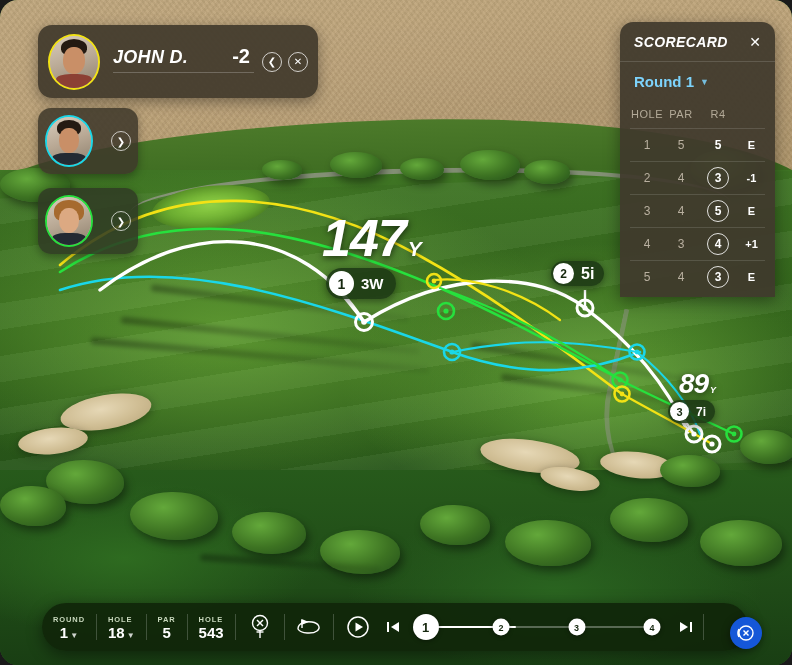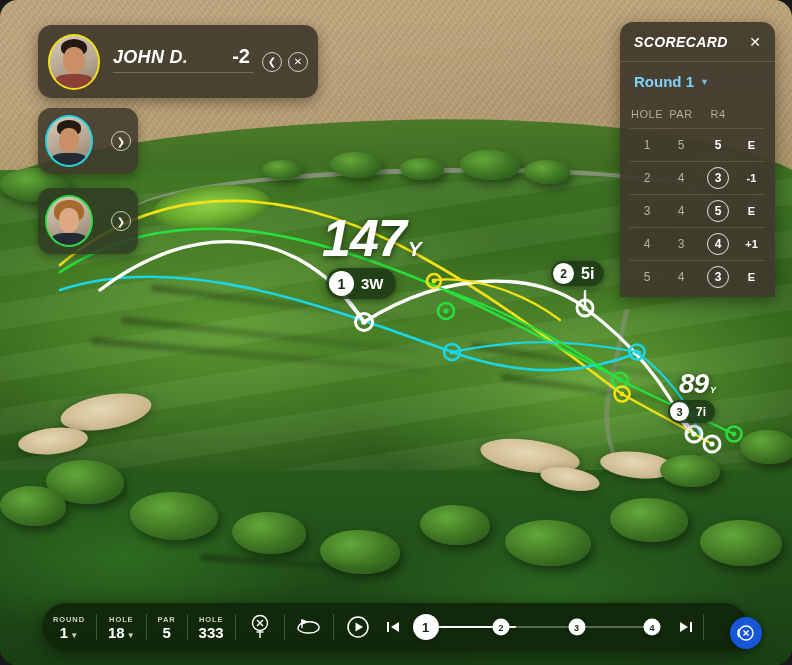--- a/index.html
+++ b/index.html
@@ -244,21 +244,21 @@
   
   .toolbar{
     position:absolute; left:42px; bottom:14px;
     width:706px; height:48px;
     background:rgba(16,38,10,.93);
     border-radius:24px;
     display:flex; align-items:center;
     box-shadow:0 4px 16px rgba(0,0,0,.45);
   }
   .stat{
-    text-align:center; padding:0 11px; flex:none;
+    text-align:left; padding:0 11px; flex:none;
   }
   .stat .lbl{
     font-size:7.5px; color:#c8d8bd; letter-spacing:.9px; font-weight:bold;
     display:block; margin-bottom:1px;
   }
   .stat .val{
     font-size:15px; color:#fff; font-weight:bold; line-height:1;
     display:flex; align-items:baseline; justify-content:center; gap:2px;
   }
   .stat .val .caret{ font-size:8px; opacity:.8; }
@@ -538,21 +538,21 @@
           <span class="val">18<span class="caret">▼</span></span>
         </div>
         <div class="vsep"></div>
         <div class="stat">
           <span class="lbl">PAR</span>
           <span class="val">5</span>
         </div>
         <div class="vsep"></div>
         <div class="stat">
           <span class="lbl">HOLE</span>
-          <span class="val">333</span>
+          <span class="val">543</span>
         </div>
       </div>
 
     <div class="vsep"></div>
     <div class="tb-icon">
       <svg width="22" height="26" viewBox="0 0 22 26" fill="none" stroke="#fff" stroke-width="1.4">
         <circle cx="11" cy="9" r="7.5"></circle>
         <line x1="8" y1="6" x2="14" y2="12"></line>
           <line x1="14" y1="6" x2="8" y2="12"></line>
         <line x1="11" y1="16.5" x2="11" y2="24"></line>

